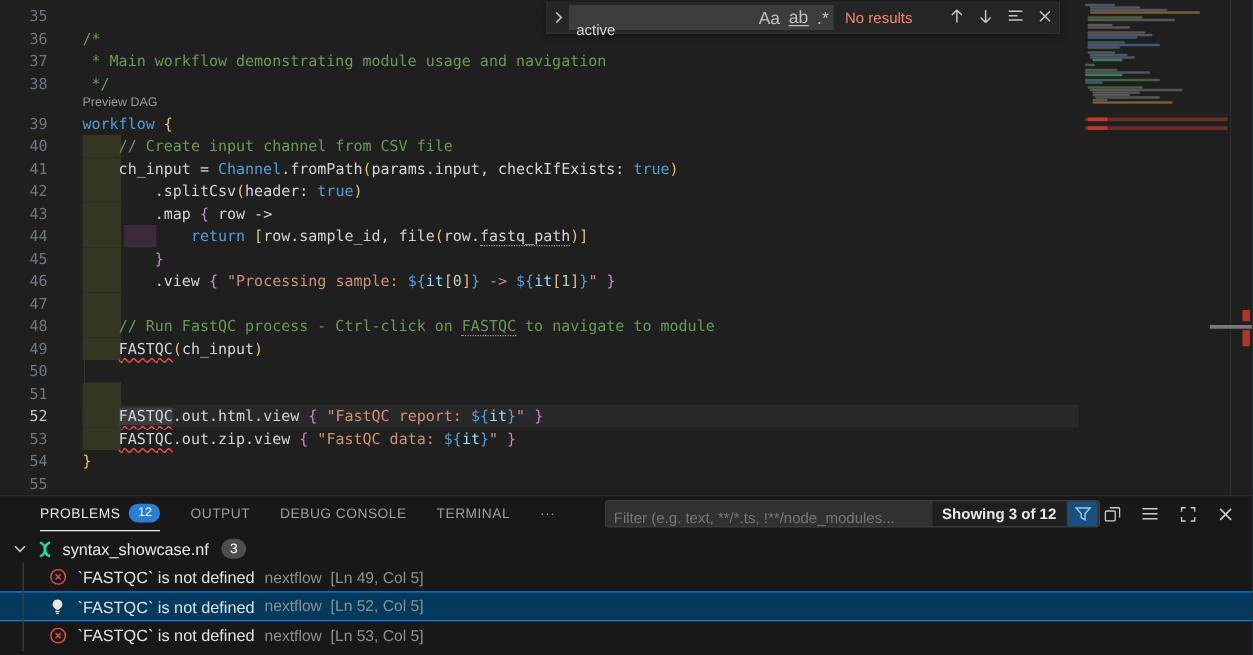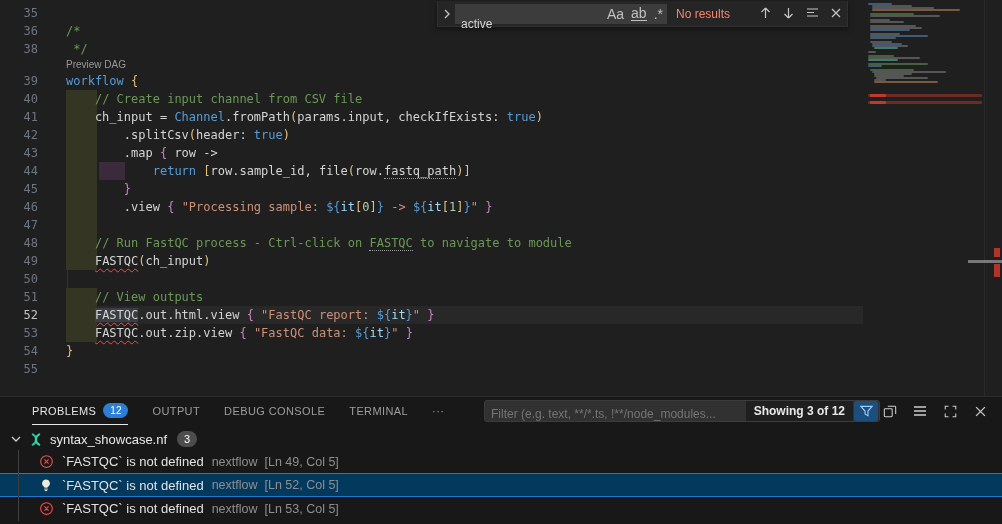--- a/index.html
+++ b/index.html
@@ -80,35 +80,36 @@
 </style>
 </head>
 <body>
 
 <div id="screen">
 
   <div id="editor">
     <div id="code-lines">
         <div class="code-line"><span class="gut">35</span><span class="txt"></span></div>
         <div class="code-line"><span class="gut">36</span><span class="txt"><span class="tk-cm">/*</span></span></div>
+        <div class="code-line"><span class="gut">37</span><span class="txt"><span class="tk-cm"> * Main workflow demonstrating module usage and navigation</span></span></div>
         <div class="code-line"><span class="gut">38</span><span class="txt"><span class="tk-cm"> */</span></span></div>
         <div class="codelens">Preview DAG</div>
         <div class="code-line"><span class="gut">39</span><span class="txt"><span class="tk-kw">workflow </span><span class="tk-b1">{</span></span></div>
         <div class="code-line"><span class="ind1"></span><span class="gut">40</span><span class="txt"><span class="tk-fg">    </span><span class="tk-cm">// Create input channel from CSV file</span></span></div>
         <div class="code-line"><span class="ind1"></span><span class="gut">41</span><span class="txt"><span class="tk-fg">    ch_input = </span><span class="tk-kw">Channel</span><span class="tk-fg">.fromPath</span><span class="tk-b1">(</span><span class="tk-fg">params.input, checkIfExists: </span><span class="tk-kw">true</span><span class="tk-b1">)</span></span></div>
         <div class="code-line"><span class="ind1"></span><span class="gut">42</span><span class="txt"><span class="tk-fg">        .splitCsv</span><span class="tk-b1">(</span><span class="tk-fg">header: </span><span class="tk-kw">true</span><span class="tk-b1">)</span></span></div>
         <div class="code-line"><span class="ind1"></span><span class="gut">43</span><span class="txt"><span class="tk-fg">        .map </span><span class="tk-b2">{</span><span class="tk-fg"> row -&gt;</span></span></div>
         <div class="code-line"><span class="ind1"></span><span class="ind2"></span><span class="gut">44</span><span class="txt"><span class="tk-fg">            </span><span class="tk-kw">return</span><span class="tk-fg"> </span><span class="tk-b1">[</span><span class="tk-fg">row.sample_id, file</span><span class="tk-b1">(</span><span class="tk-fg">row.</span><span class="tk-fg d-dot">fastq_path</span><span class="tk-b1">)</span><span class="tk-b1">]</span></span></div>
         <div class="code-line"><span class="ind1"></span><span class="gut">45</span><span class="txt"><span class="tk-fg">        </span><span class="tk-b2">}</span></span></div>
         <div class="code-line"><span class="ind1"></span><span class="gut">46</span><span class="txt"><span class="tk-fg">        .view </span><span class="tk-b2">{</span><span class="tk-fg"> </span><span class="tk-str">"Processing sample: </span><span class="tk-b3">${</span><span class="tk-var">it</span><span class="tk-b1">[</span><span class="tk-num">0</span><span class="tk-b1">]</span><span class="tk-b3">}</span><span class="tk-str"> -&gt; </span><span class="tk-b3">${</span><span class="tk-var">it</span><span class="tk-b1">[</span><span class="tk-num">1</span><span class="tk-b1">]</span><span class="tk-b3">}</span><span class="tk-str">"</span><span class="tk-fg"> </span><span class="tk-b2">}</span></span></div>
         <div class="code-line"><span class="ind1"></span><span class="gut">47</span><span class="txt"></span></div>
         <div class="code-line"><span class="ind1"></span><span class="gut">48</span><span class="txt"><span class="tk-fg">    </span><span class="tk-cm">// Run FastQC process - Ctrl-click on </span><span class="tk-cm d-dot">FASTQC</span><span class="tk-cm"> to navigate to module</span></span></div>
         <div class="code-line"><span class="ind1"></span><span class="gut">49</span><span class="txt"><span class="tk-fg">    </span><span class="tk-fg d-sq">FASTQC</span><span class="tk-b1">(</span><span class="tk-fg">ch_input</span><span class="tk-b1">)</span></span></div>
         <div class="code-line"><span class="indg"></span><span class="gut">50</span><span class="txt"></span></div>
-        <div class="code-line"><span class="ind1"></span><span class="gut">51</span><span class="txt"><span class="tk-fg">    </span><span class="tk-cm">// View outputs</span></span></div>
+        <div class="code-line"><span class="ind1"></span><span class="gut">51</span></div>
         <div class="code-line cur"><span class="cur-bg"></span><span class="ind1"></span><span class="gut">52</span><span class="txt"><span class="tk-fg">    </span><span class="tk-fg d-sq d-hl">FASTQC</span><span class="tk-fg">.out.html.view </span><span class="tk-b2">{</span><span class="tk-fg"> </span><span class="tk-str">"FastQC report: </span><span class="tk-b3">${</span><span class="tk-var">it</span><span class="tk-b3">}</span><span class="tk-str">"</span><span class="tk-fg"> </span><span class="tk-b2">}</span></span></div>
         <div class="code-line"><span class="ind1"></span><span class="gut">53</span><span class="txt"><span class="tk-fg">    </span><span class="tk-fg d-sq">FASTQC</span><span class="tk-fg">.out.zip.view </span><span class="tk-b2">{</span><span class="tk-fg"> </span><span class="tk-str">"FastQC data: </span><span class="tk-b3">${</span><span class="tk-var">it</span><span class="tk-b3">}</span><span class="tk-str">"</span><span class="tk-fg"> </span><span class="tk-b2">}</span></span></div>
         <div class="code-line"><span class="gut">54</span><span class="txt"><span class="tk-b1">}</span></span></div>
         <div class="code-line"><span class="gut">55</span><span class="txt"></span></div>
       </div>
 
     <div id="find">
       <div class="toggle">
         <svg width="8" height="10" viewBox="0 0 8 10">
             <polyline points="2,1 6,5 2,9" fill="none" stroke="#c5c5c5" stroke-width="1.3"></polyline>

